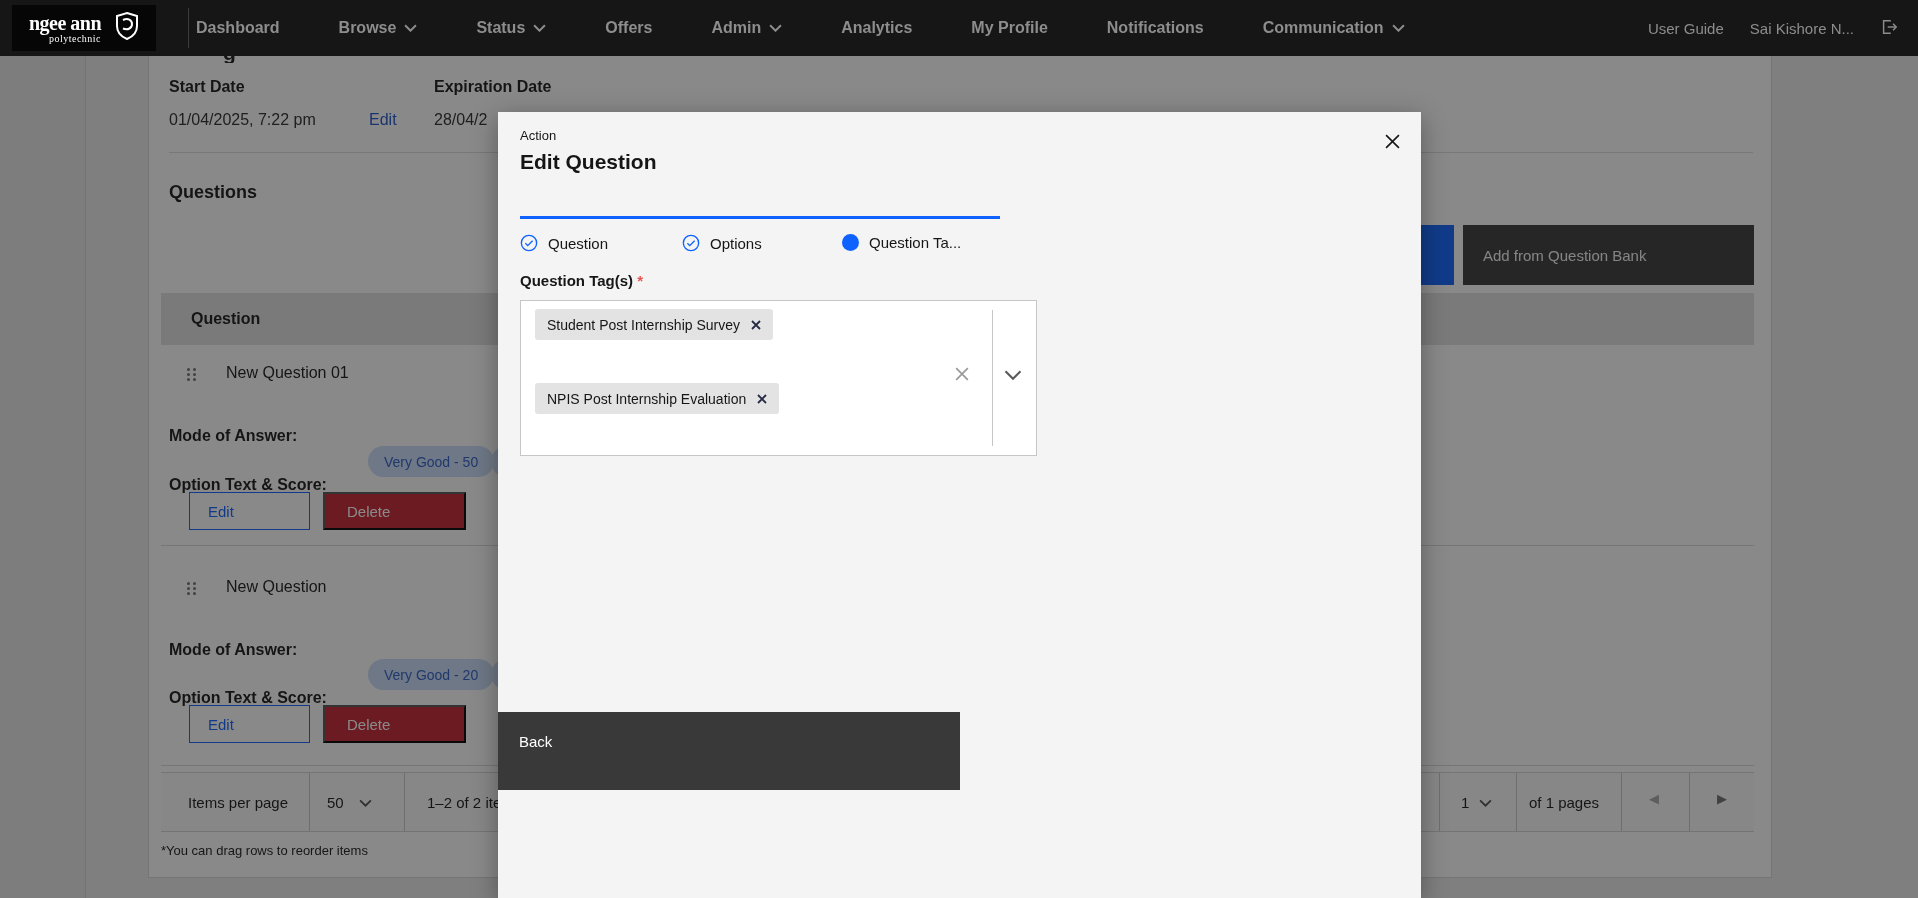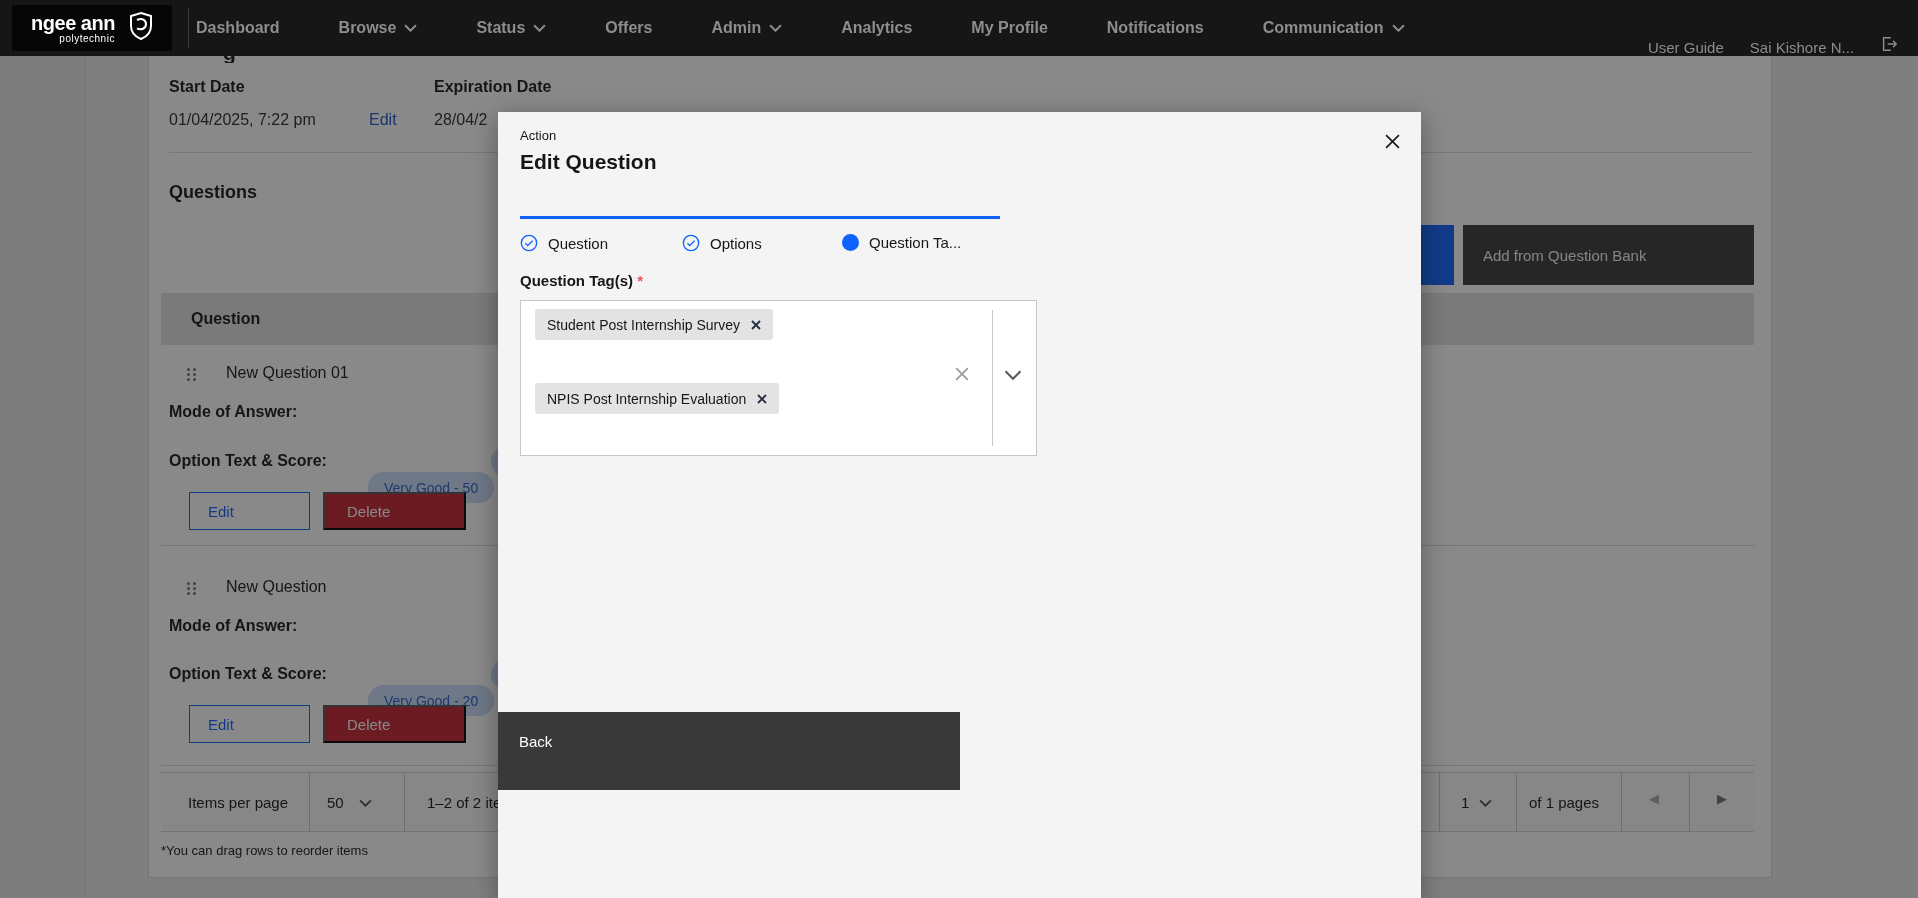--- a/index.html
+++ b/index.html
@@ -1,28 +1,28 @@
 <!DOCTYPE html>
 <html><head>
 <meta charset="utf-8">
 <style>
   html,body{margin:0;padding:0;background:#ebebeb;font-family:"Liberation Sans",sans-serif;}
   #screen{position:relative;width:1918px;height:898px;overflow:hidden;background:#ebebeb;}
   .abs{position:absolute;}
 
   
   #navbar{position:absolute;left:0;top:0;width:1918px;height:56px;background:#161616;z-index:70;}
-  #logo-box{position:absolute;left:12px;top:5px;width:160px;height:46px;background:#060606;display:flex;align-items:center;justify-content:center;gap:14px;}
+  #logo-box{position:absolute;left:12px;top:5px;width:144px;height:46px;background:#060606;display:flex;align-items:center;justify-content:center;gap:14px;font-family:Liberation Serif, serif;}
   .logo-text{display:flex;flex-direction:column;align-items:flex-end;line-height:1;}
   .logo-line1{color:#fff;font-weight:700;font-size:20px;letter-spacing:-0.5px;}
   .logo-line2{color:#fff;font-size:10px;letter-spacing:0.5px;margin-top:1px;}
   #nav-divider{position:absolute;left:188px;top:8px;width:1px;height:40px;background:#3a3a3a;}
   #nav-menu{position:absolute;left:196px;top:0;height:56px;display:flex;align-items:center;gap:59px;}
   .nav-item{display:flex;align-items:center;gap:8px;color:#8d8d8d;font-size:16px;font-weight:700;cursor:pointer;white-space:nowrap;}
-  #nav-right{position:absolute;right:20px;top:0;height:56px;display:flex;align-items:flex-end;gap:26px;color:#8d8d8d;font-size:15px;}
+  #nav-right{position:absolute;right:20px;top:0;height:56px;display:flex;align-items:center;gap:26px;color:#8d8d8d;font-size:15px;}
   .chev{width:13px;height:8px;display:block;}
 
   
   #left-rail{position:absolute;left:0;top:56px;width:85px;height:842px;background:#e6e6e6;border-right:1px solid #d2d2d2;}
   #card{position:absolute;left:148px;top:56px;width:1624px;height:822px;background:#ffffff;border:1px solid #d6d6d6;border-top:none;box-sizing:border-box;}
   .lbl-bold{font-size:16px;font-weight:700;color:#161616;}
   .val{font-size:16px;color:#2b2b2b;}
   .blue-link{color:#2054c8;font-size:16px;cursor:pointer;}
   #frag-wrap{position:absolute;left:74px;top:0;height:7px;width:30px;overflow:hidden;}
   #frag-wrap span{display:block;font-size:21px;font-weight:700;color:#161616;transform:translateY(-15px);}
@@ -31,22 +31,22 @@
 
   #btn-blue-hidden{position:absolute;left:1100px;top:169px;width:205px;height:60px;background:#0f62fe;}
   #btn-bank{position:absolute;left:1314px;top:169px;width:291px;height:60px;background:#393939;color:#f4f4f4;font-size:15px;display:flex;align-items:center;padding-left:20px;box-sizing:border-box;cursor:pointer;}
 
   #table-header{position:absolute;left:12px;top:237px;width:1593px;height:52px;background:#e0e0e0;display:flex;align-items:center;}
   #table-header .hdr{margin-left:30px;font-size:16px;font-weight:700;color:#161616;}
 
   .drag-handle{position:absolute;width:11px;height:16px;display:grid;grid-template-columns:3px 3px;grid-auto-rows:3px;gap:2px 3px;cursor:grab;}
   .drag-handle i{width:3px;height:3px;border-radius:50%;background:#6f6f6f;}
   .row-title{position:absolute;font-size:16px;color:#161616;}
-  .row-label{position:absolute;font-size:16px;font-weight:700;color:#161616;}
-  .pill{position:absolute;height:31px;border-radius:16px;background:#c9dcf8;color:#2c5cc5;font-size:14px;display:flex;align-items:center;padding:0 16px;white-space:nowrap;margin-top:26px;}
+  .row-label{position:absolute;font-size:16px;font-weight:700;color:#161616;margin-top:24px;}
+  .pill{position:absolute;height:31px;border-radius:16px;background:#c9dcf8;color:#2c5cc5;font-size:14px;display:flex;align-items:center;padding:0 16px;white-space:nowrap;}
   .pill-frag{position:absolute;height:31px;width:46px;border-radius:16px 0 0 16px;background:#c9dcf8;}
   .btn-edit{position:absolute;width:121px;height:38px;border:1px solid #0f62fe;color:#0f62fe;font-size:15px;background:transparent;display:flex;align-items:center;padding-left:18px;box-sizing:border-box;cursor:pointer;}
   .btn-delete{position:absolute;width:143px;height:38px;background:#c52231;color:#ffffff;font-size:15px;display:flex;align-items:center;padding-left:22px;box-sizing:border-box;cursor:pointer;}
   .row-divider{position:absolute;left:12px;width:1593px;height:1px;background:#d8d8d8;}
 
   #pagination{position:absolute;left:12px;top:716px;width:1593px;height:60px;background:#fbfbfb;border-top:1px solid #d4d4d4;border-bottom:1px solid #d4d4d4;box-sizing:border-box;font-size:15px;color:#161616;}
   .pg-text{position:absolute;top:21px;}
   .pg-vdiv{position:absolute;top:0;width:1px;height:58px;background:#c9c9c9;}
   .pg-chev{position:absolute;top:26px;color:#4a4a4a;}
   .pg-arrow{position:absolute;top:18px;font-size:13px;cursor:pointer;}

